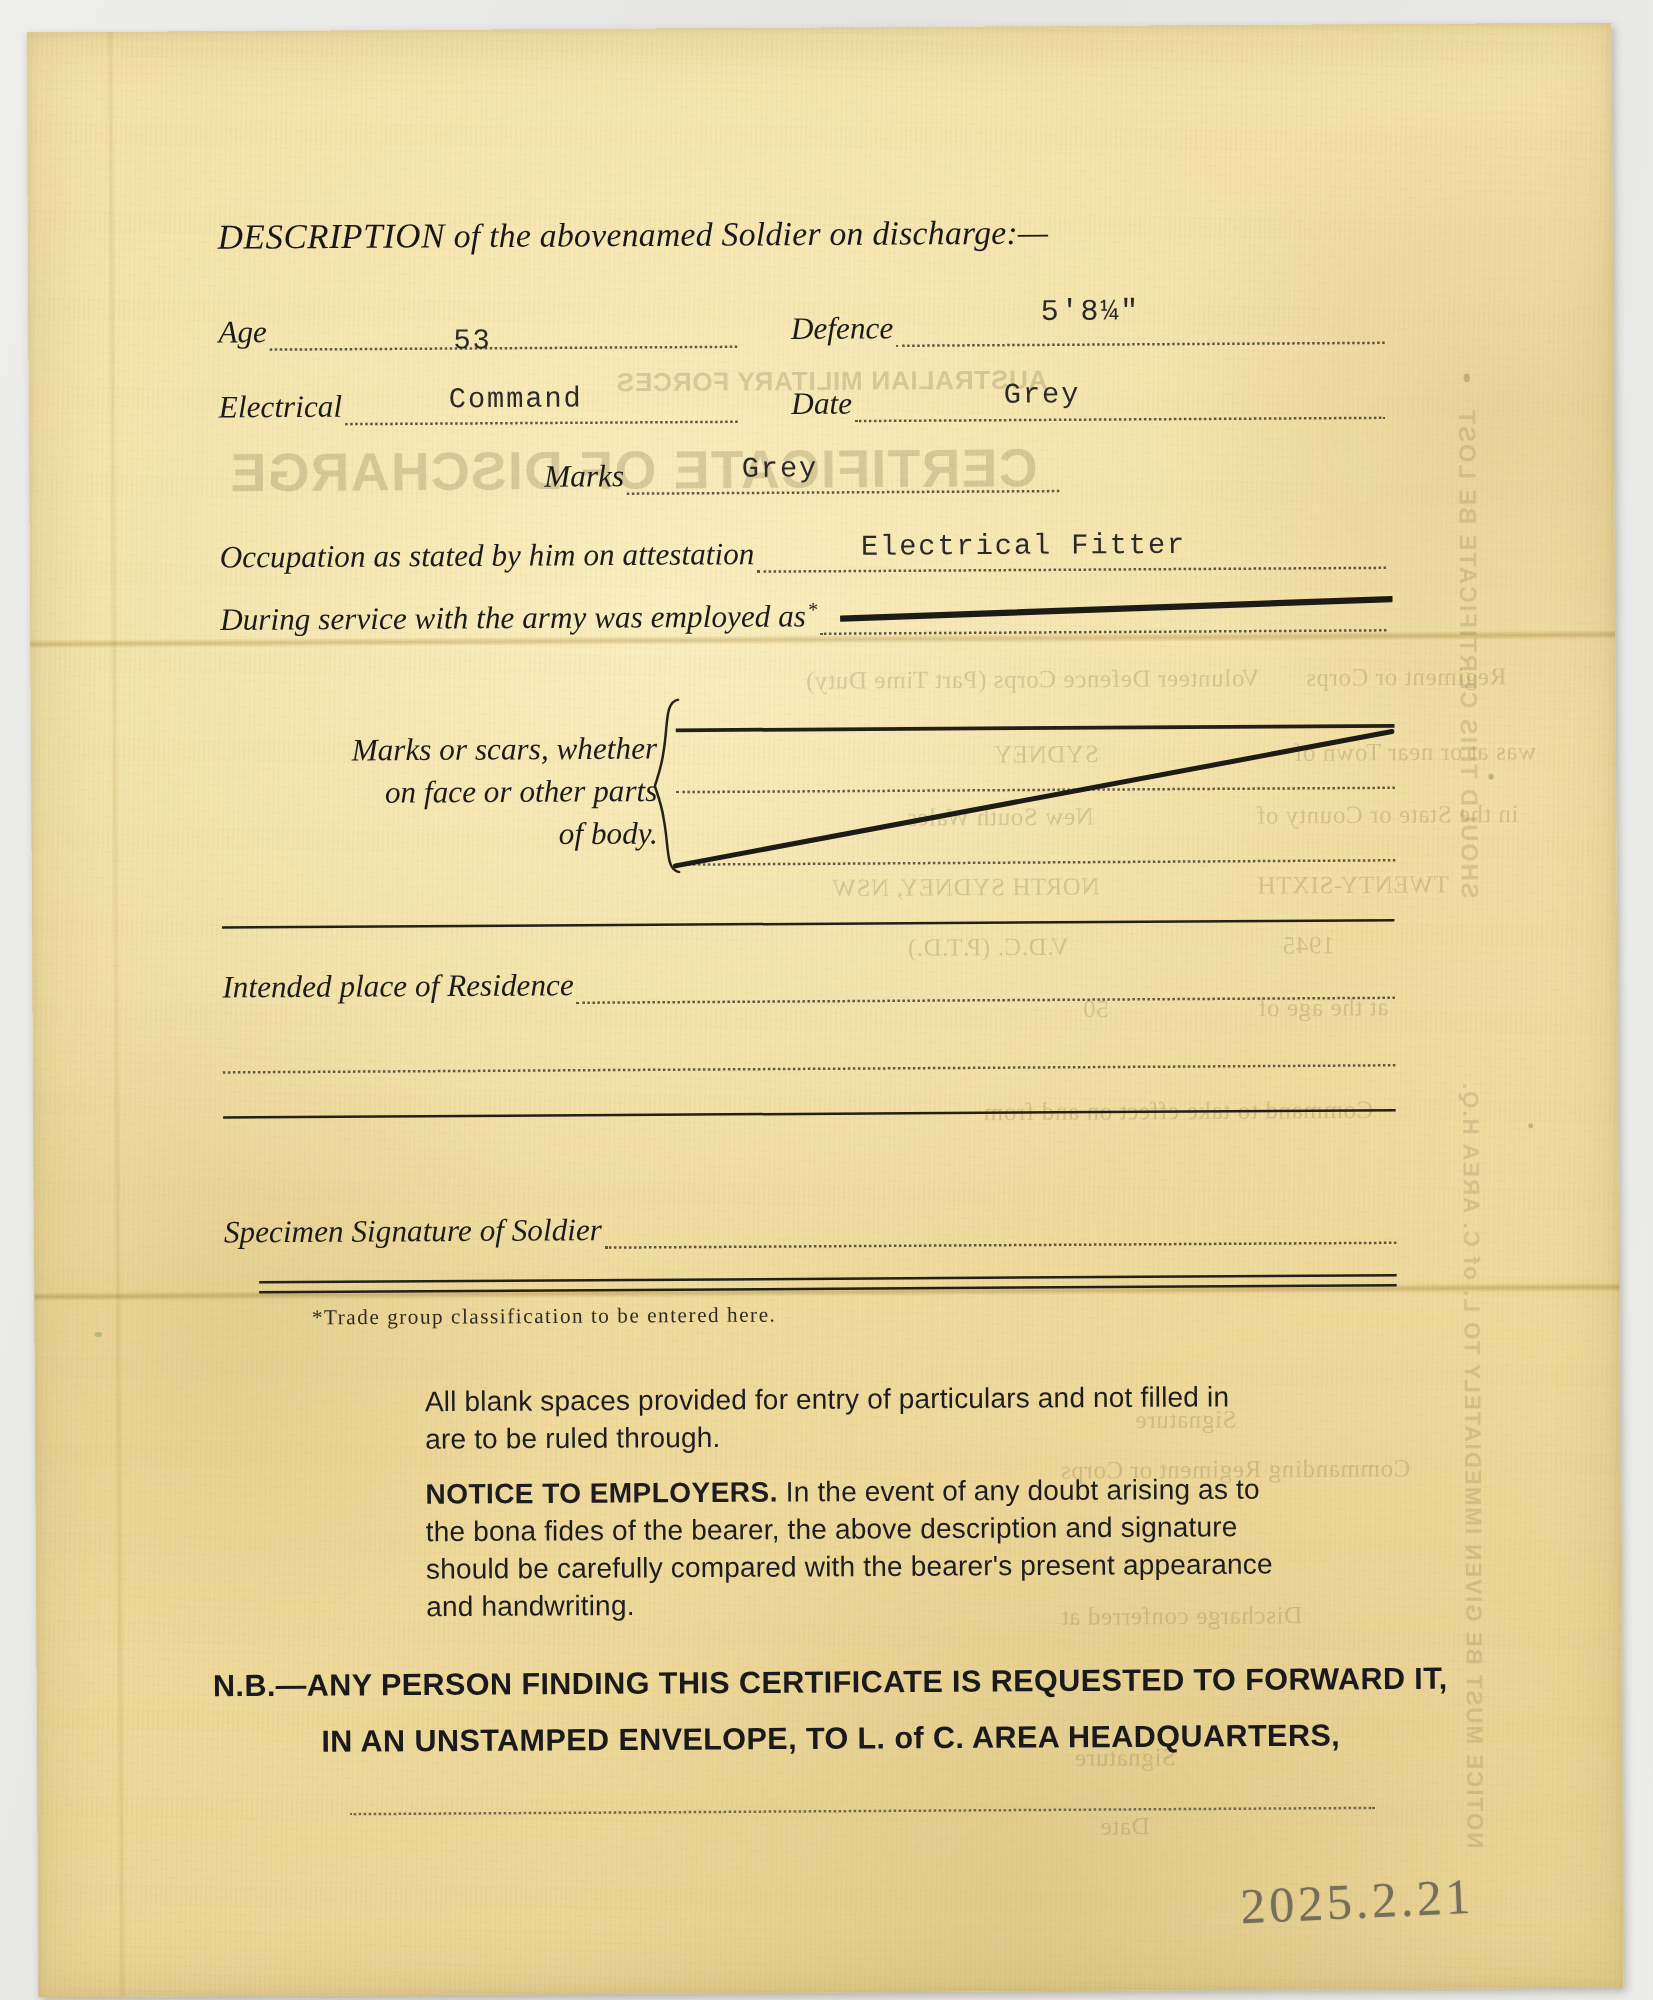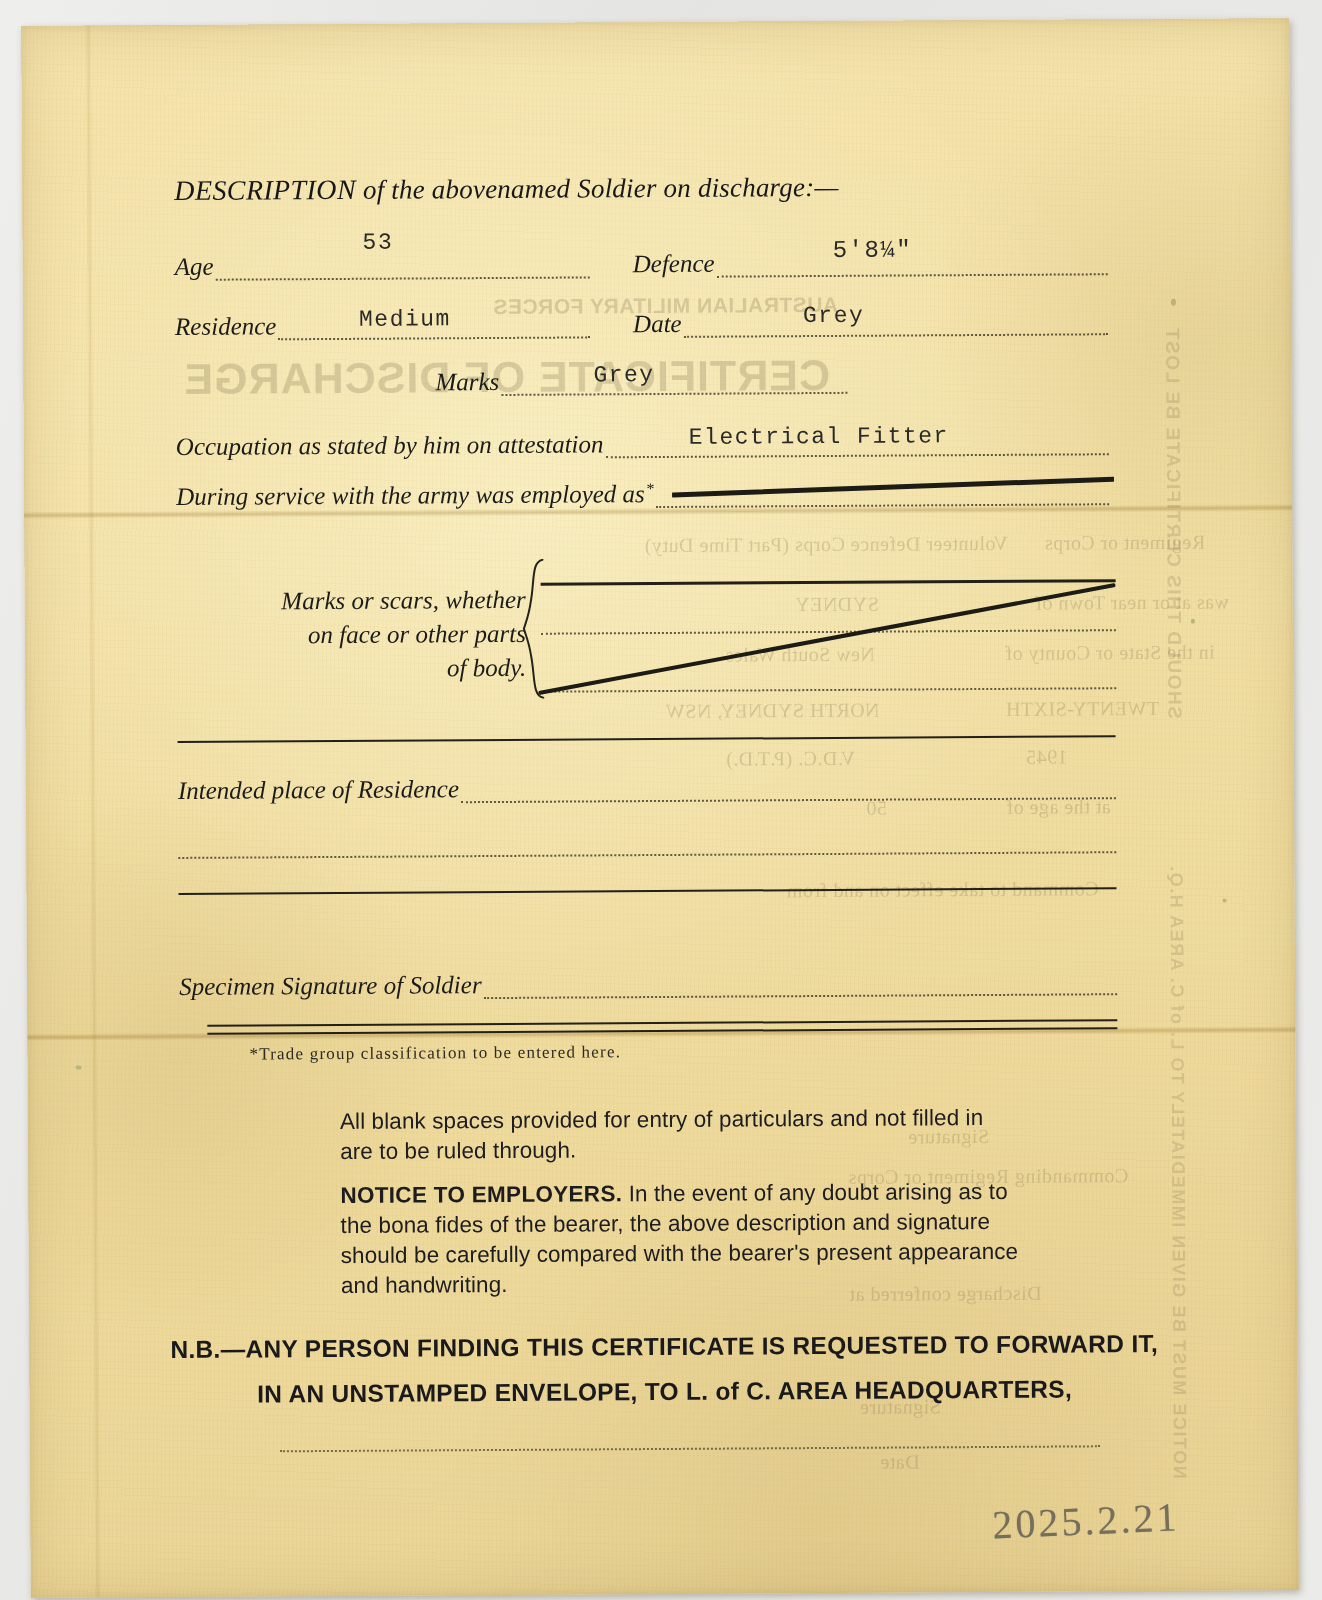--- a/index.html
+++ b/index.html
@@ -313,33 +313,33 @@
     <div class="speck" style="left:48px;top:1040px;width:6px;height:4px;background:#8f9a62;"></div>
 
     <div id="content">
 
       <div id="headline"><span class="caps">DESCRIPTION</span><span> of the abovenamed Soldier on discharge:—</span></div>
 
       <div class="frow" style="left:152px; top:228px; width:415px;">
         <span class="flabel">Age</span>
         <span class="dotfill"></span>
       </div>
-      <div class="typed" style="left:340px; top:206px;">53</div>
+      <div class="typed" style="left:340px; top:236px;">53</div>
 
       <div class="frow" style="left:610px; top:228px; width:475px;">
         <span class="flabel">Defence</span>
         <span class="dotfill"></span>
       </div>
       <div class="typed" style="left:810px; top:216px; font-size:24px;">5'8¼"</div>
 
       <div class="frow" style="left:152px; top:288px; width:415px;">
-        <span class="flabel">Residence</span>
-        <span class="dotfill"></span>
-      </div>
-      <div class="typed" style="left:336px; top:283px;">Medium</div>
+        <span class="flabel">Electrical</span>
+        <span class="dotfill"></span>
+      </div>
+      <div class="typed" style="left:336px; top:283px;">Command</div>
 
       <div class="frow" style="left:610px; top:288px; width:475px;">
         <span class="flabel">Date</span>
         <span class="dotfill"></span>
       </div>
       <div class="typed" style="left:780px; top:282px;">Grey</div>
 
       <div class="frow" style="left:412px; top:345px; width:412px;">
         <span class="flabel">Marks</span>
         <span class="dotfill"></span>

